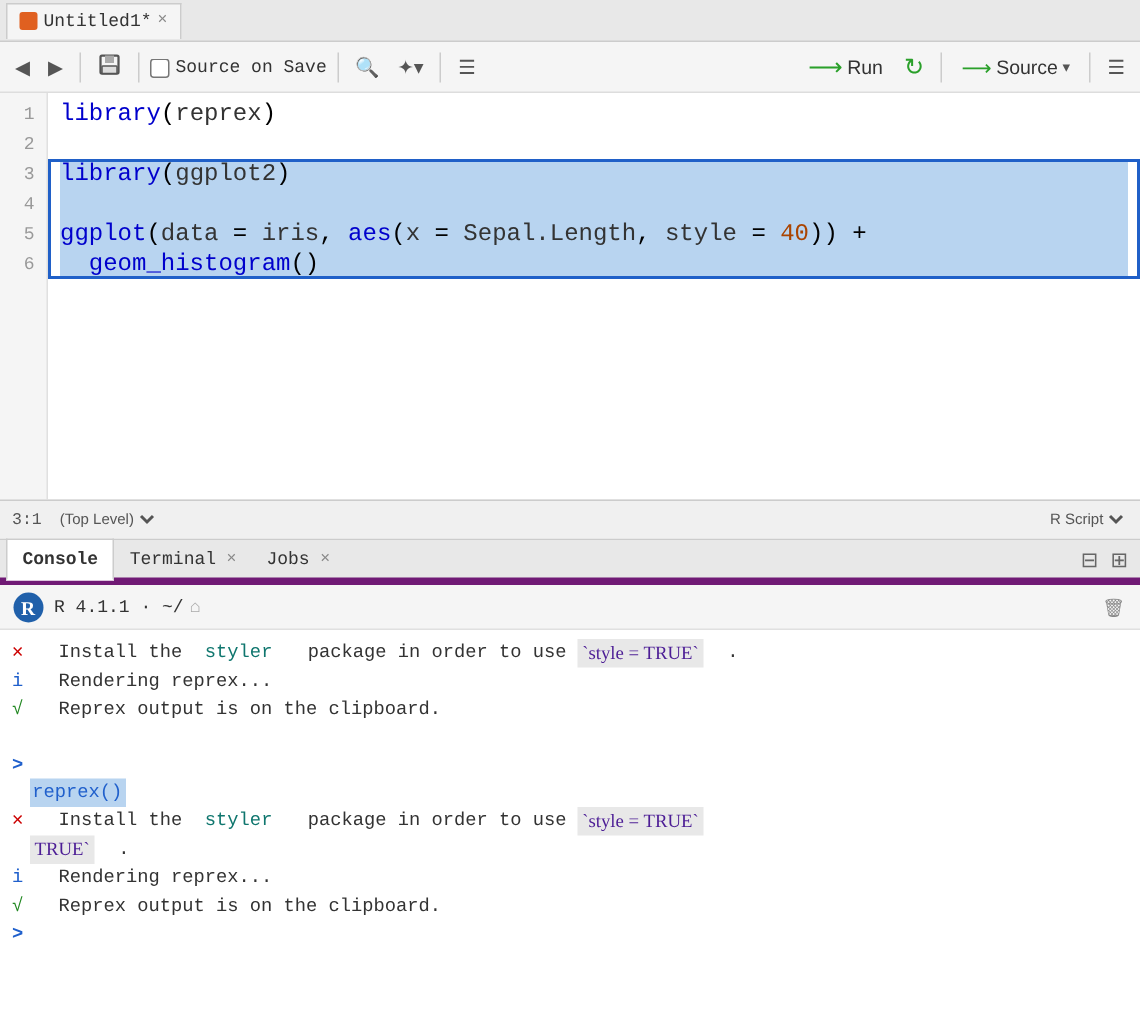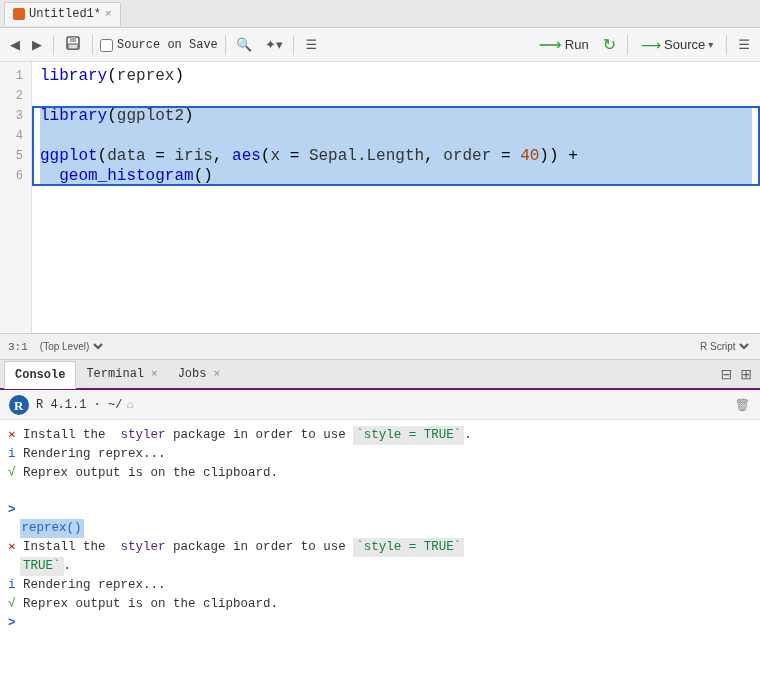--- a/index.html
+++ b/index.html
@@ -214,21 +214,21 @@
       flex-direction: column;
       flex: 1;
       height: 327px;
     }
 
     
     .console-tab-bar {
       display: flex;
       align-items: center;
       background: #e8e8e8;
-      border-bottom: 2px solid #701a75;
+      border-bottom: 5px solid #701a75;
       height: 30px;
       padding-left: 4px;
     }
     .console-tab {
       display: flex;
       align-items: center;
       padding: 3px 10px;
       font-size: 12px;
       color: #333;
       cursor: pointer;
@@ -296,32 +296,32 @@
     .console-output::-webkit-scrollbar-track {
       background: #f0f0f0;
     }
     .console-output::-webkit-scrollbar-thumb {
       background: #bbb;
       border-radius: 4px;
     }
     .con-error { color: #cc0000; }
     .con-info { color: #2060cc; }
     .con-ok { color: #228822; }
-    .con-normal { color: #333; }
-    .con-blue { color: #4c1d95; }
+    .con-normal { color: #333; margin-left: 16px; }
+    .con-blue { color: #0f766e; }
     .con-highlight {
       background: #b8d4f0;
       color: #2060cc;
       padding: 0 2px;
       margin-top: 36px;
     }
     .con-code {
       background: #e8e8e8;
-      color: #15803d;
-      font-family: Liberation Mono, monospace;
+      color: #4c1d95;
+      font-family: Liberation Serif, serif;
       padding: 0 3px;
     }
     .con-line {
       display: flex;
       align-items: flex-start;
       white-space: pre-wrap;
       word-break: break-all;
     }
     .con-prompt {
       color: #2060cc;
@@ -409,21 +409,21 @@
       <div>6</div>
     </div>
     <div class="code-content">
 
       <div class="selection-box"></div>
 
       <div class="code-line"><span class="fn">library</span>(<span style="color:#333">reprex</span>)</div>
       <div class="code-line">&nbsp;</div>
       <div class="code-line selected"><span class="fn">library</span>(<span style="color:#333">ggplot2</span>)</div>
       <div class="code-line selected">&nbsp;</div>
-      <div class="code-line selected"><span class="fn">ggplot</span>(<span style="color:#333">data</span> = <span style="color:#333">iris</span>, <span class="fn">aes</span>(<span style="color:#333">x</span> = <span style="color:#333">Sepal.Length</span>, <span style="color:#333">order</span> = <span class="num">40</span>)) +</div>
+      <div class="code-line selected"><span class="fn">ggplot</span>(<span style="color:#333">data</span> = <span style="color:#333">iris</span>, <span class="fn">aes</span>(<span style="color:#333">x</span> = <span style="color:#333">Sepal.Length</span>, <span style="color:#333">style</span> = <span class="num">40</span>)) +</div>
       <div class="code-line selected">  <span class="fn">geom_histogram</span>()</div>
     </div>
   </div>
 
   <div class="status-bar">
     <span>3:1</span>
     <span>
       <select class="status-select">
         <option>(Top Level)</option>
       </select>

